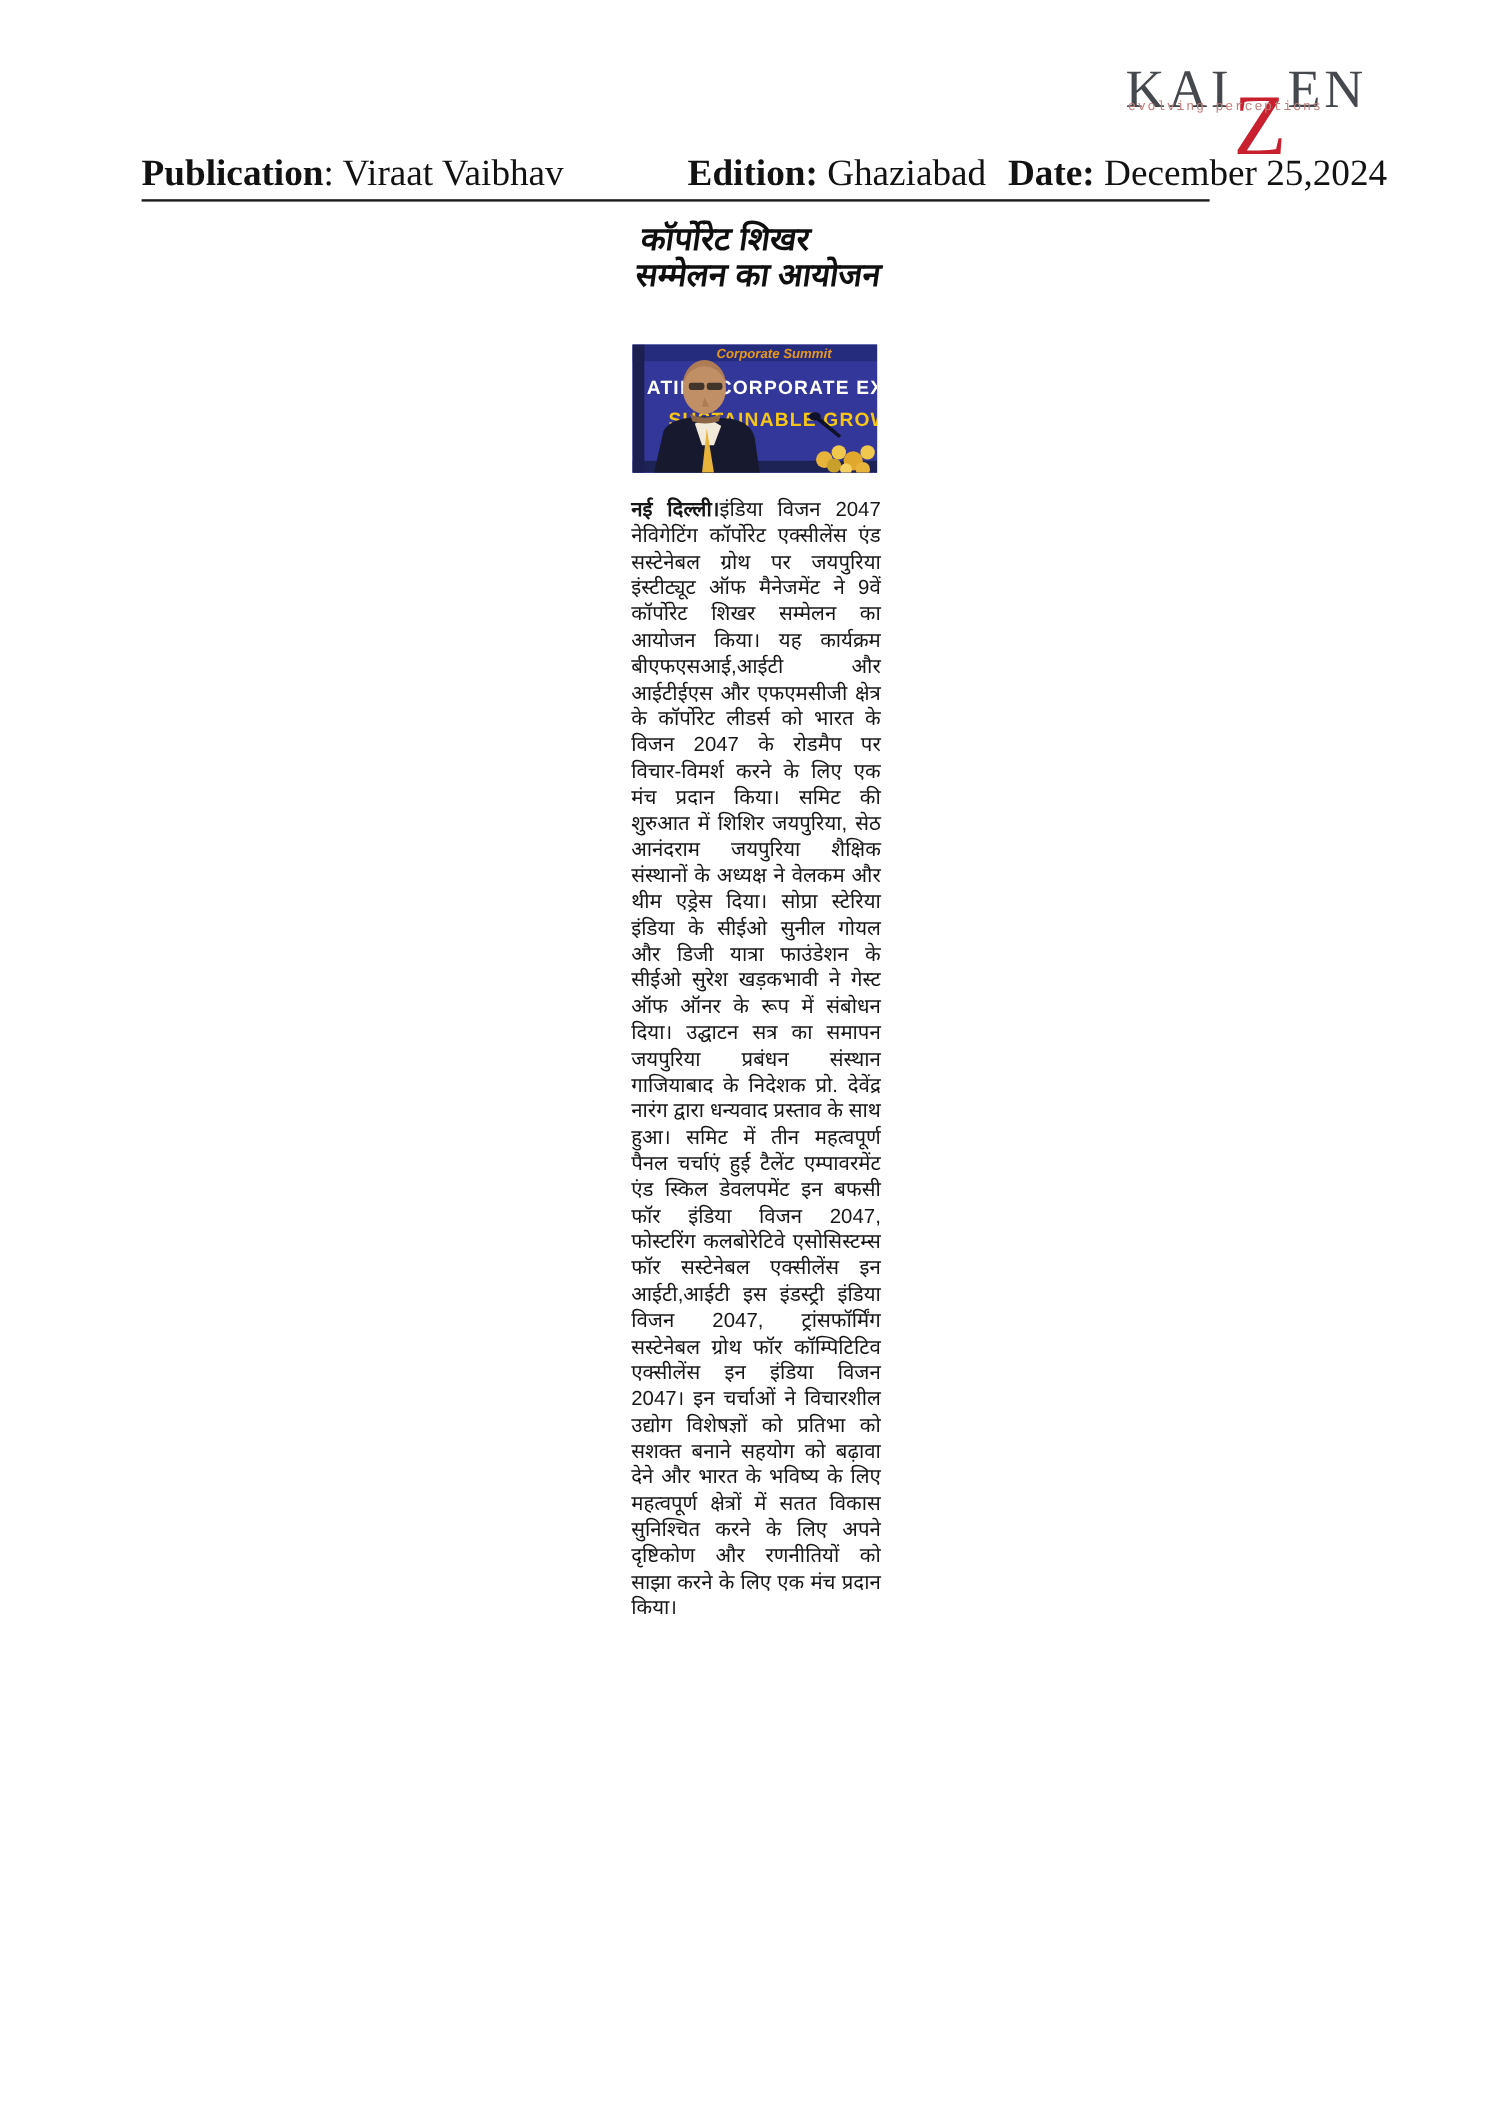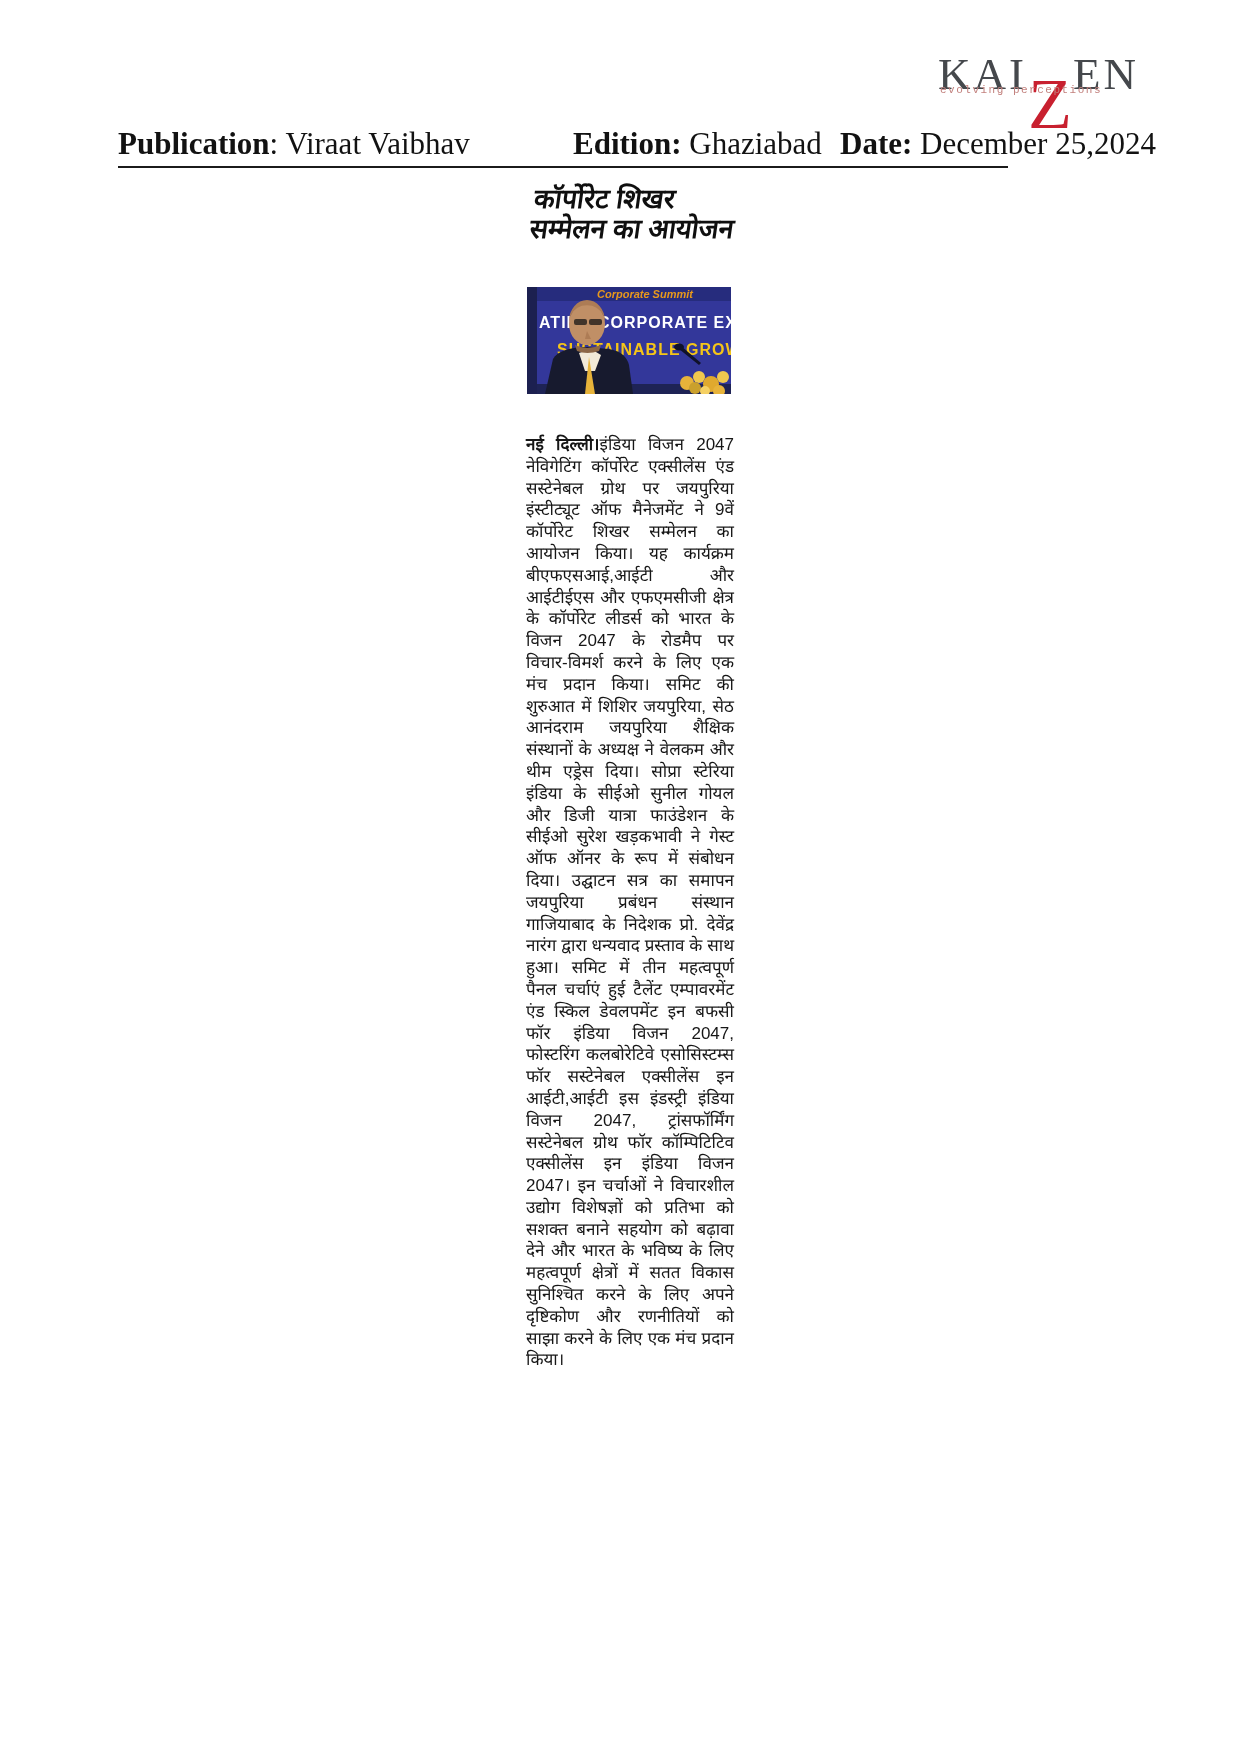--- a/index.html
+++ b/index.html
@@ -52,21 +52,21 @@
     transform:skewX(-8deg);transform-origin:left bottom;
   }
 
   .photo{
     position:absolute;left:527px;top:287px;width:204px;height:107px;
     overflow:hidden;background:linear-gradient(160deg,#2c3896 0%,#3a3a9b 55%,#53449c 100%);text-align:center;
   }
   .photo svg{display:block;}
 
   .story{
-    position:absolute;left:526px;top:434px;width:208px;
+    position:absolute;left:526px;top:414px;width:208px;
     font-family:"Liberation Sans", sans-serif;
     font-size:17px;line-height:21.8px;color:#161616;
     text-align:justify;
   }
   .story .dateline{font-weight:700;}
 </style>
 </head>
 <body>
 
 <div class="page">

